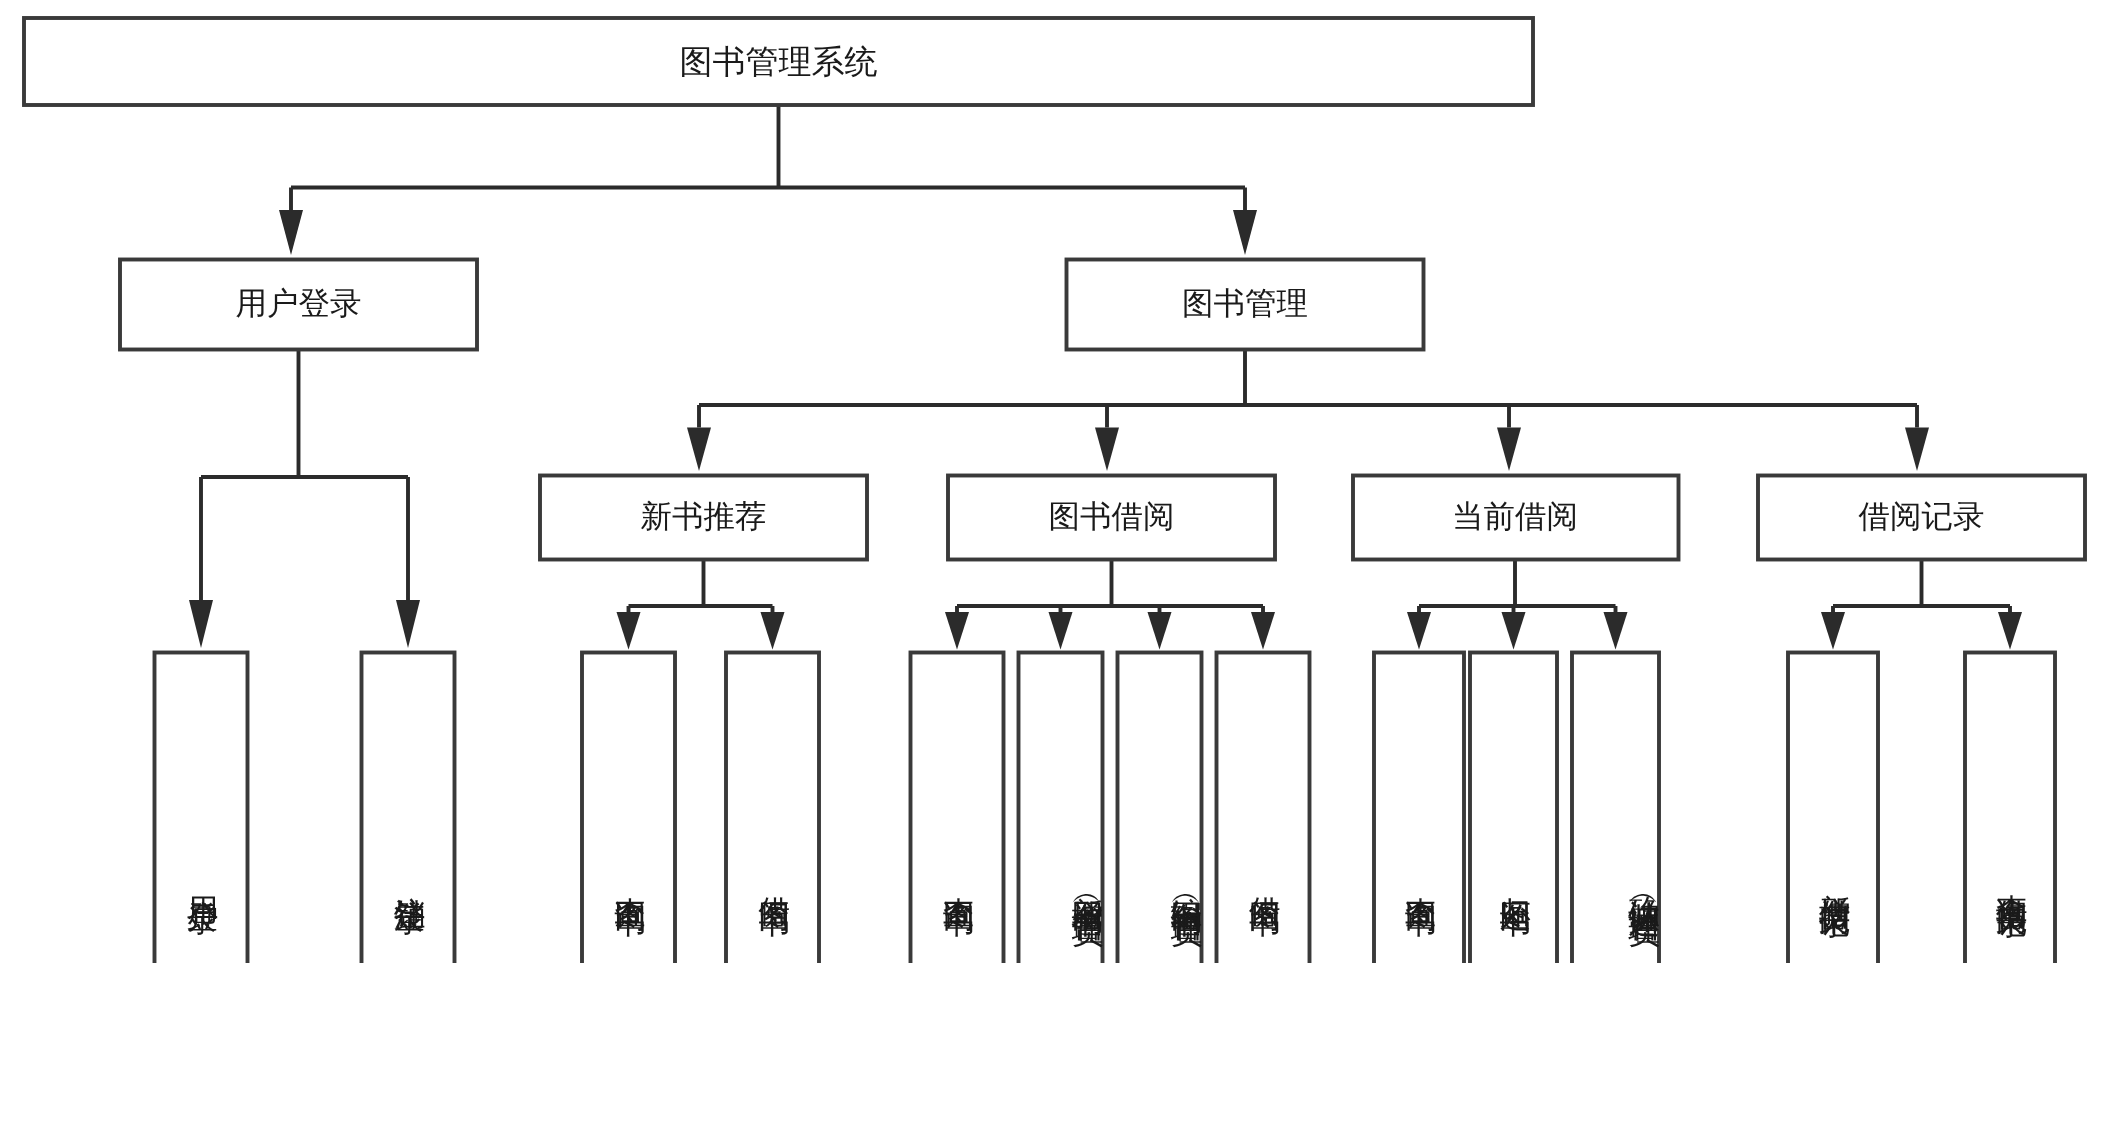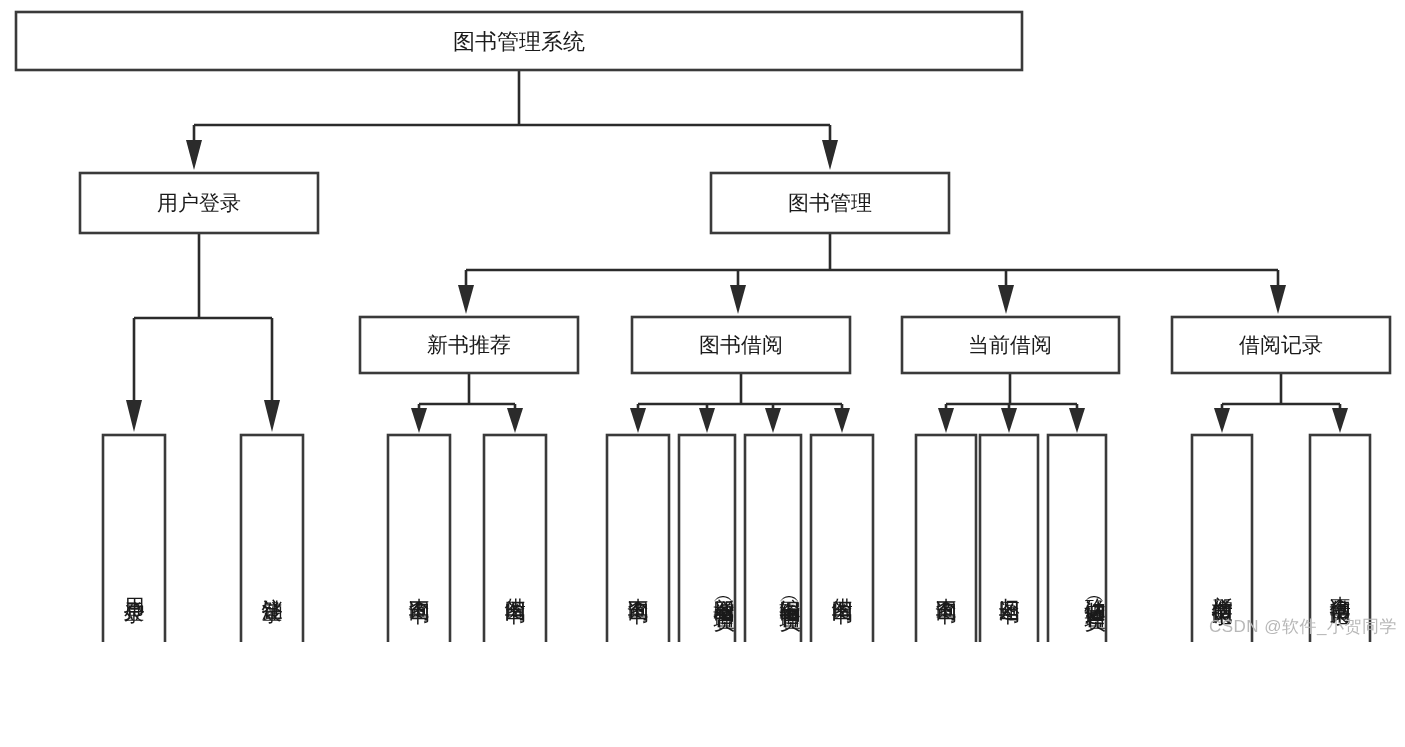--- a/index.html
+++ b/index.html
@@ -205,14 +205,13 @@
   <div class="leaf-label-wrap" style="left:607px; top:435px; width:62px; height:299px;">查询图书</div>
   <div class="leaf-label-wrap" style="left:679px; top:435px; width:56px; height:299px; align-items:flex-start; padding-top:10px; box-sizing:border-box;">新增图书（管理员）</div>
   <div class="leaf-label-wrap" style="left:745px; top:435px; width:56px; height:299px; align-items:flex-start; padding-top:10px; box-sizing:border-box;">编辑图书（管理员）</div>
   <div class="leaf-label-wrap" style="left:811px; top:435px; width:62px; height:299px;">借阅图书</div>
   <div class="leaf-label-wrap" style="left:916px; top:435px; width:60px; height:299px;">查询图书</div>
   <div class="leaf-label-wrap" style="left:980px; top:435px; width:58px; height:299px;">归还图书</div>
   <div class="leaf-label-wrap" style="left:1048px; top:435px; width:58px; height:299px; align-items:flex-start; padding-top:10px; box-sizing:border-box;">确认归还（管理员）</div>
   <div class="leaf-label-wrap" style="left:1192px; top:435px; width:60px; height:299px;">新增借阅记录</div>
   <div class="leaf-label-wrap" style="left:1310px; top:435px; width:60px; height:299px;">查询借阅记录</div>
 
-  <div class="watermark">CSDN @软件_小贺同学</div>
 </div>
 
 </body></html>

